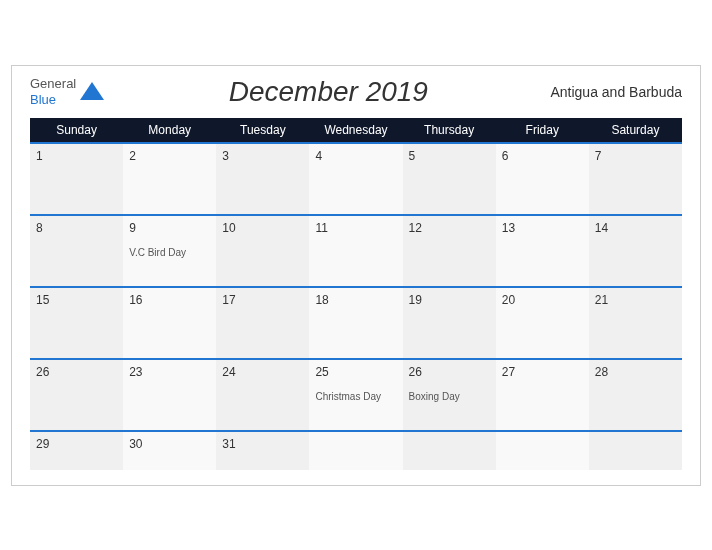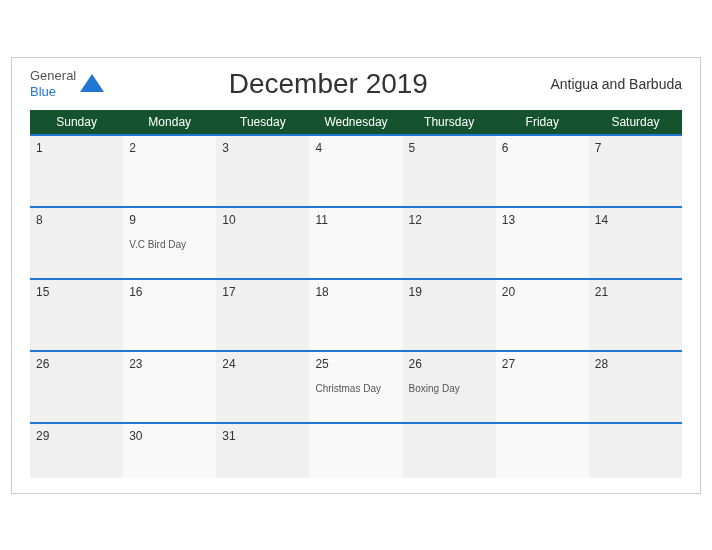--- a/index.html
+++ b/index.html
@@ -39,33 +39,34 @@
       width: 28px;
       height: 28px;
       margin-left: 2px;
     }
     .calendar-title {
       font-size: 28px;
       color: #333;
       font-weight: normal;
       text-align: center;
       flex: 1;
+      font-style: italic;
     }
     .country-name {
       font-size: 14px;
       color: #333;
       text-align: right;
       white-space: nowrap;
     }
     table {
       width: 100%;
       border-collapse: collapse;
     }
     thead tr th {
-      background: #14532d;
+      background: #0f172a;
       color: #fff;
       font-size: 12px;
       font-weight: normal;
       padding: 5px 0;
       text-align: center;
       border: none;
     }
     tbody tr {
       border-top: 2px solid #2176d2;
     }
@@ -89,21 +90,21 @@
       color: #333;
       display: block;
     }
     .holiday {
       font-size: 10px;
       color: #555;
       display: block;
       margin-top: 12px;
     }
     .last-row td {
-      height: 55px;
+      height: 39px;
     }
   </style>
 </head>
 <body>
 
 <div class="calendar-container">
   <div class="calendar-header">
     <div class="logo">
       <div class="logo-text">
         <span class="general">General</span><br>

